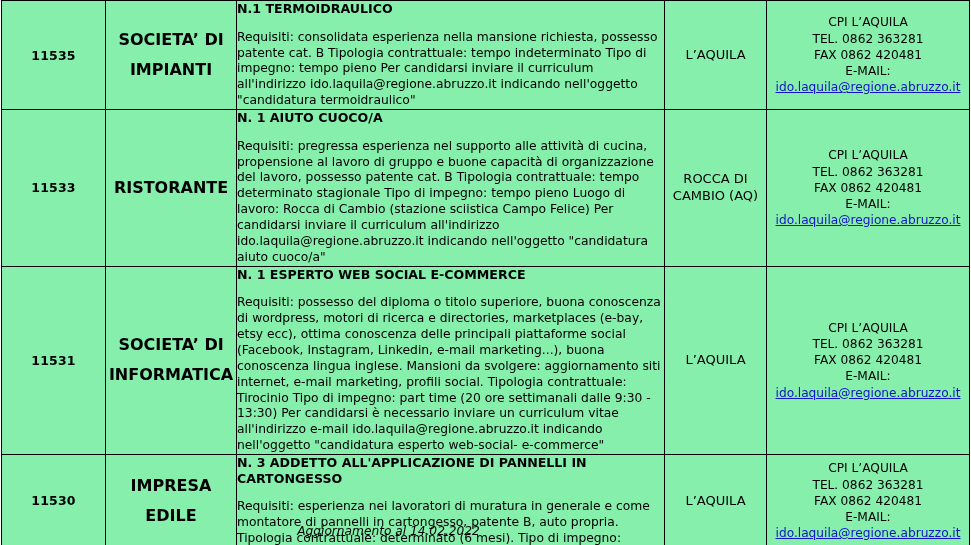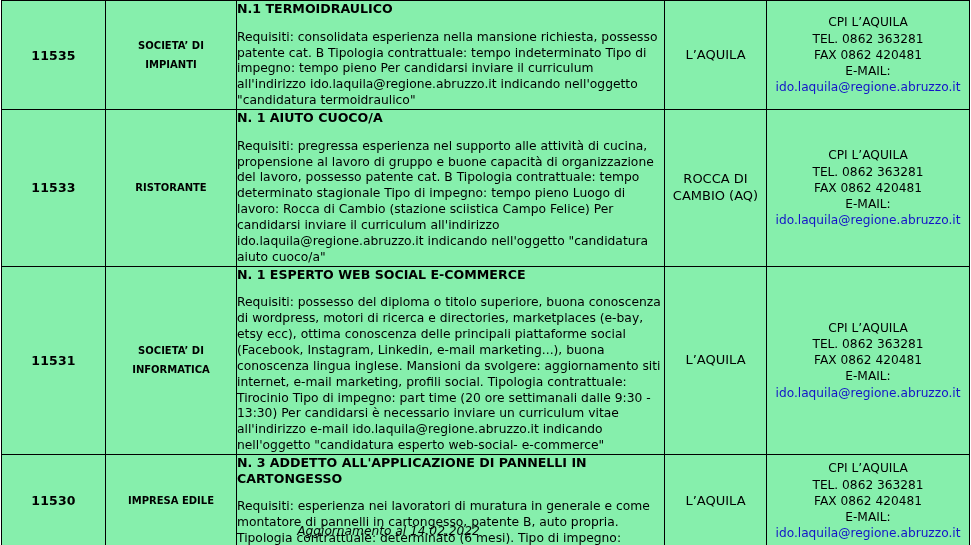--- a/index.html
+++ b/index.html
@@ -49,21 +49,21 @@
   
   .cell-id {
     text-align: center;
     font-weight: bold;
     font-size: 12.5px;
     letter-spacing: .2px;
   }
   .cell-company {
     text-align: center;
     font-weight: bold;
-    font-size: 10px;
+    font-size: 16px;
     line-height: 1.9;
     padding: 0 4px;
   }
   .cell-desc {
     vertical-align: top;
     padding: 3px 5px 3px 6px;
     font-size: 12.3px;
     line-height: 1.29;
     text-align: left;
   }
@@ -87,20 +87,21 @@
   .cell-contact {
     text-align: center;
     font-size: 12.2px;
     line-height: 1.33;
     padding: 2px 4px;
   }
   .contact-line { display: block; white-space: nowrap; }
   .contact-email {
     display: block;
     color: #1414c8;
+    text-decoration: underline;
     white-space: nowrap;
     font-size: 12.2px;
   }
 
   
   tr.row-last .cell-desc { padding-bottom: 0; }
 
   
   .footer-note {
     position: absolute;

